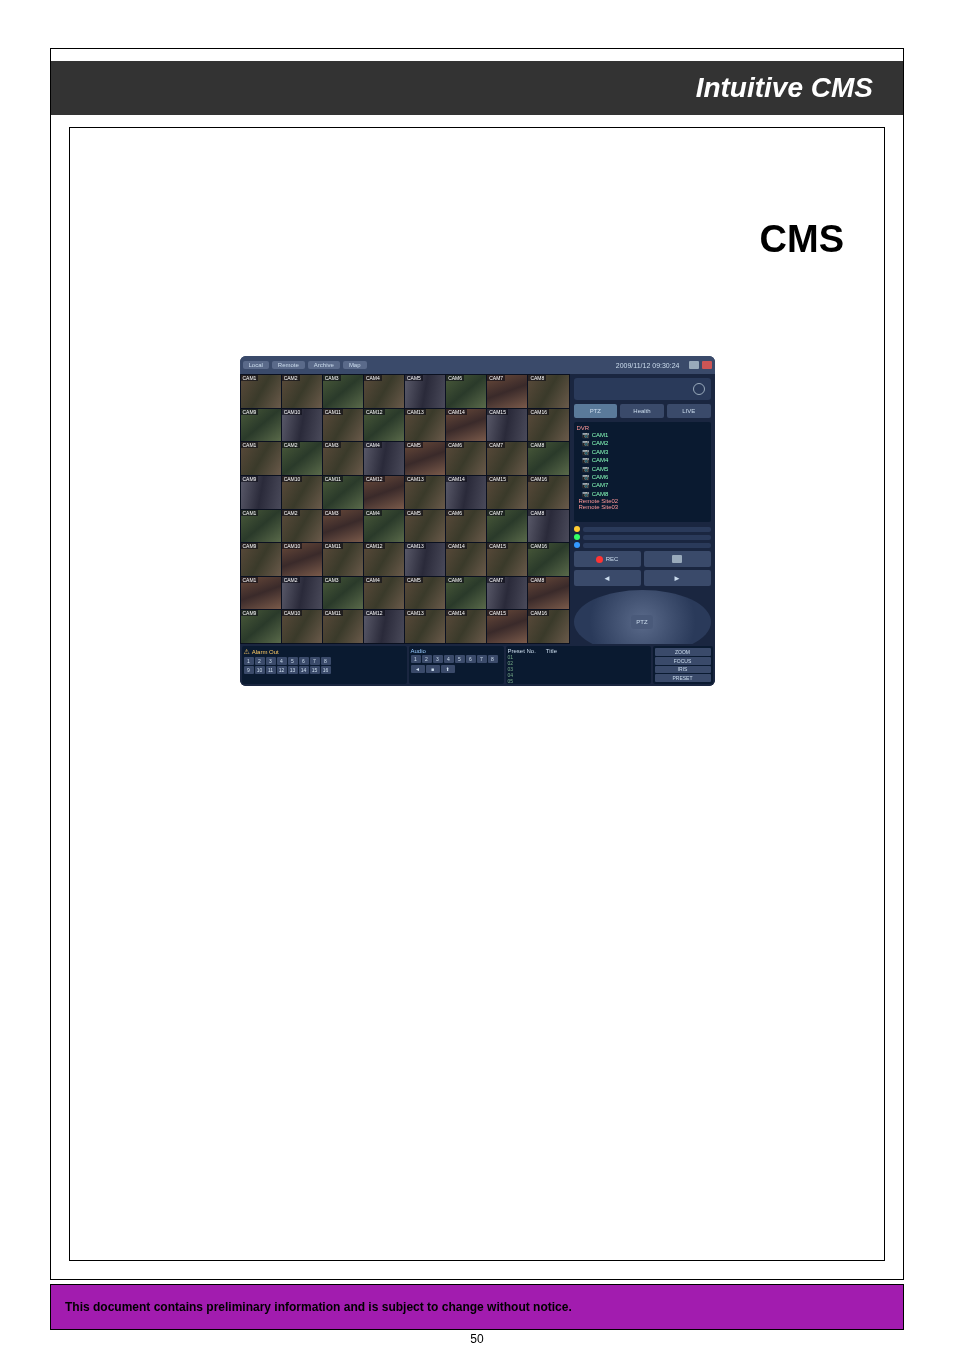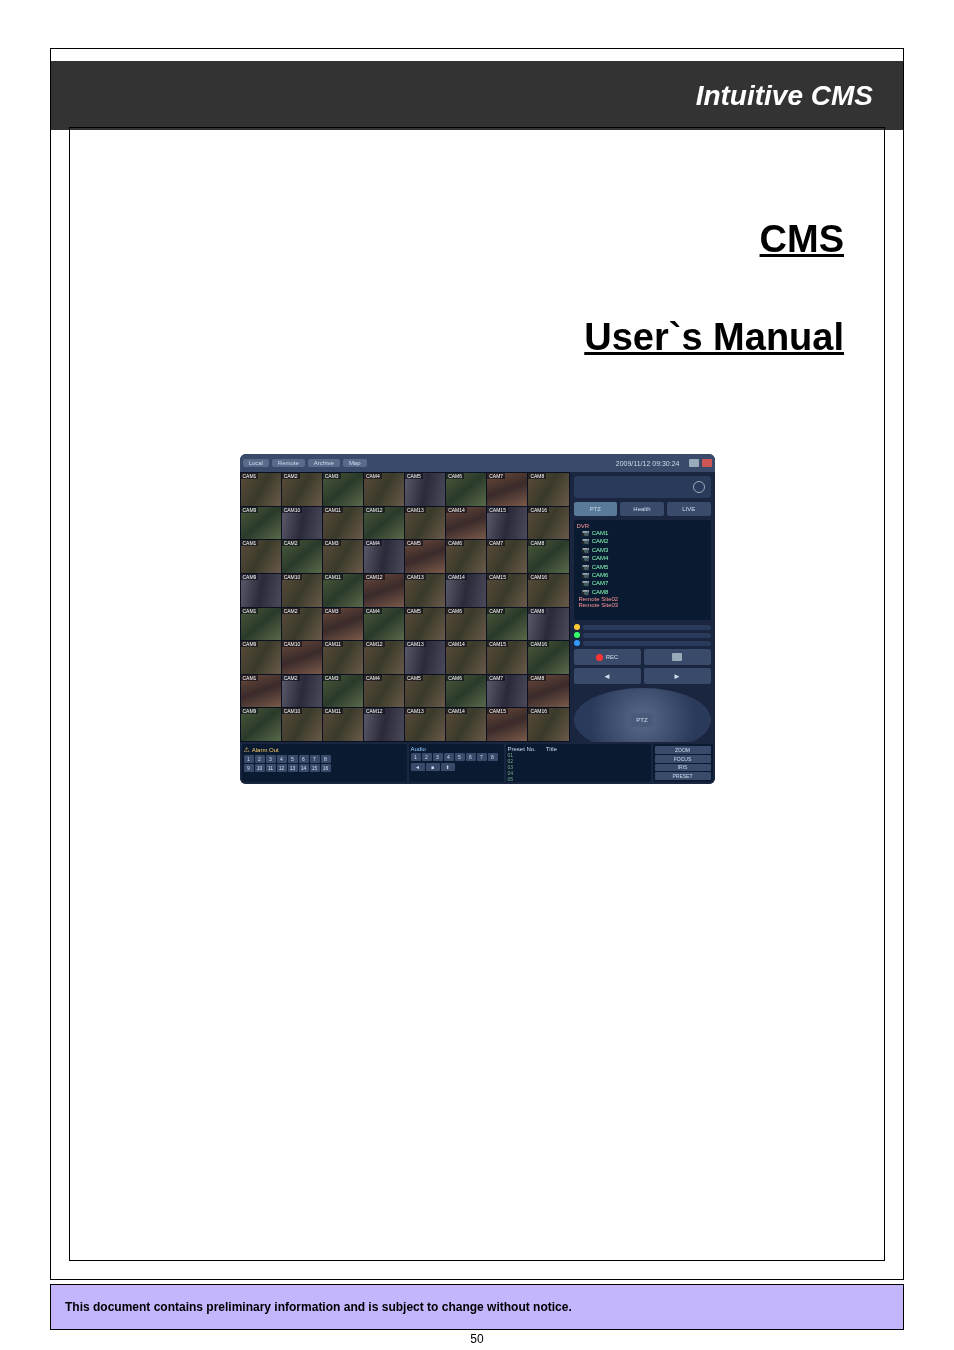--- a/index.html
+++ b/index.html
@@ -17,42 +17,41 @@
     left: 50px;
     right: 50px;
     bottom: 70px;
     border: 1px solid #000;
   }
   .header-band {
     position: absolute;
     top: 12px;
     left: 0;
     right: 0;
-    height: 69px;
+    height: 54px;
     background: #333;
     display: flex;
     align-items: center;
     justify-content: flex-end;
     padding-right: 30px;
   }
   .header-title {
     color: #fff;
     font-weight: bold;
     font-size: 28px;
     font-style: italic;
   }
   .inner-top-border {
     position: absolute;
     top: 78px;
     left: 18px;
     right: 18px;
     bottom: 18px;
     border: 1px solid #000;
     padding: 0 40px;
-    text-decoration: underline;
   }
   .main-title {
     margin-top: 90px;
     text-align: right;
     font-size: 38px;
     font-weight: bold;
     color: #000;
   }
   .subtitle {
     margin-top: 55px;
@@ -136,21 +135,21 @@
   .ss-corner { width:60px; background:#0a1a30; border-radius:2px; padding:2px; display:flex; flex-direction:column; gap:1px; }
   .ss-corner-btn{ flex:1; background:#3a4a6a; border-radius:1px; font-size:5px; color:#cde; display:flex; align-items:center; justify-content:center; }
 
   .footer-band {
     position:absolute;
     left:50px;
     right:50px;
     bottom:20px;
     height:46px;
     border:1px solid #000;
-    background:#c4b5fd;
+    background:#a21caf;
     display:flex; align-items:center;
     padding:0 14px;
   }
   .footer-text{ font-size:12px; font-weight:bold; color:#000; }
   .page-number {
     position:absolute; bottom:4px; left:0; right:0;
     text-align:center; font-size:12px; color:#000;
   }
 </style>
 </head>
@@ -158,21 +157,20 @@
 
 <div class="page-frame">
   <div class="header-band">
     <span class="header-title">Intuitive CMS</span>
   </div>
 
   <div class="inner-top-border">
     <h1 class="main-title">
       <span>CMS</span><br>
     </h1>
-    <h2 class="subtitle">User`s Manual</h2>
 
     <div class="screenshot-wrap">
       <div class="screenshot">
 
         <div class="ss-topbar">
           <span class="ss-tab">Local</span>
           <span class="ss-tab">Remote</span>
           <span class="ss-tab">Archive</span>
           <span class="ss-tab">Map</span>
           <span class="ss-ts-right">2009/11/12 09:30:24</span>

